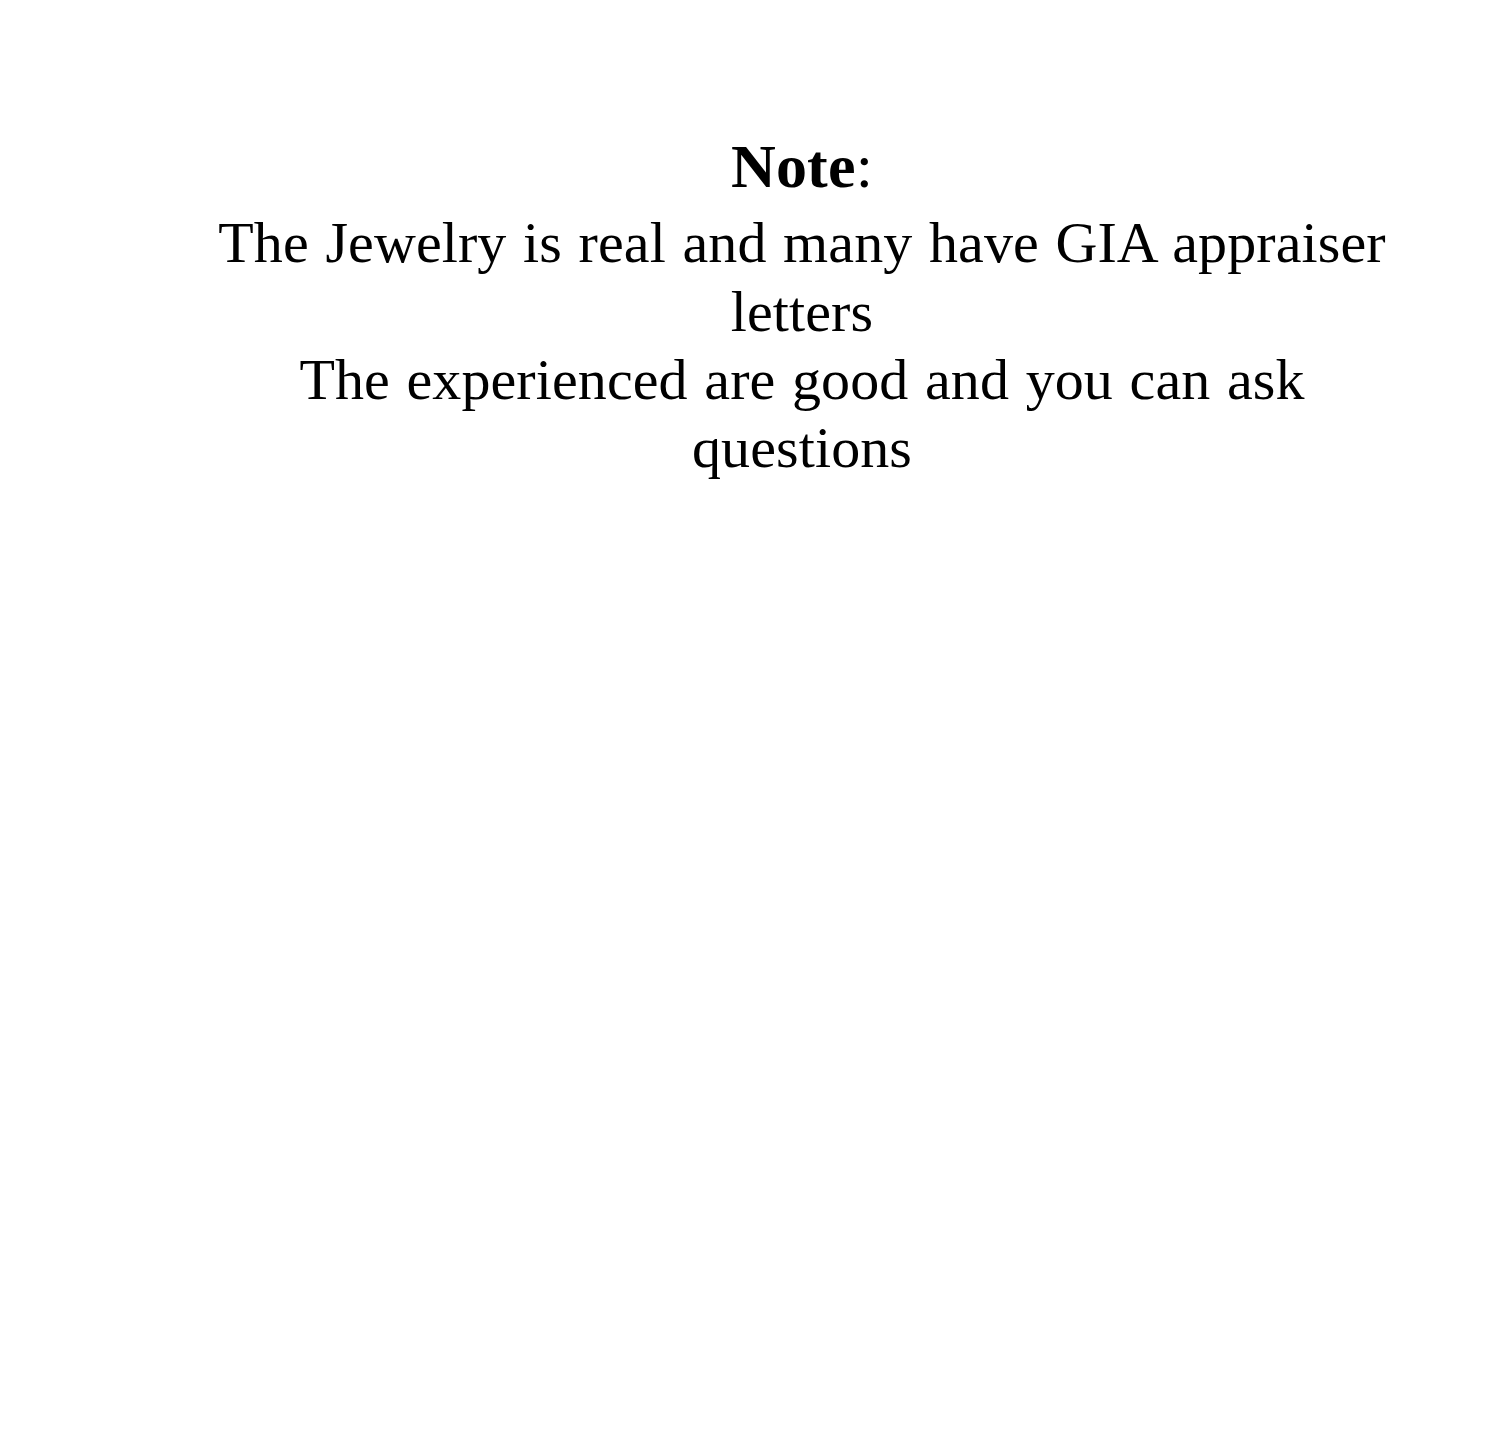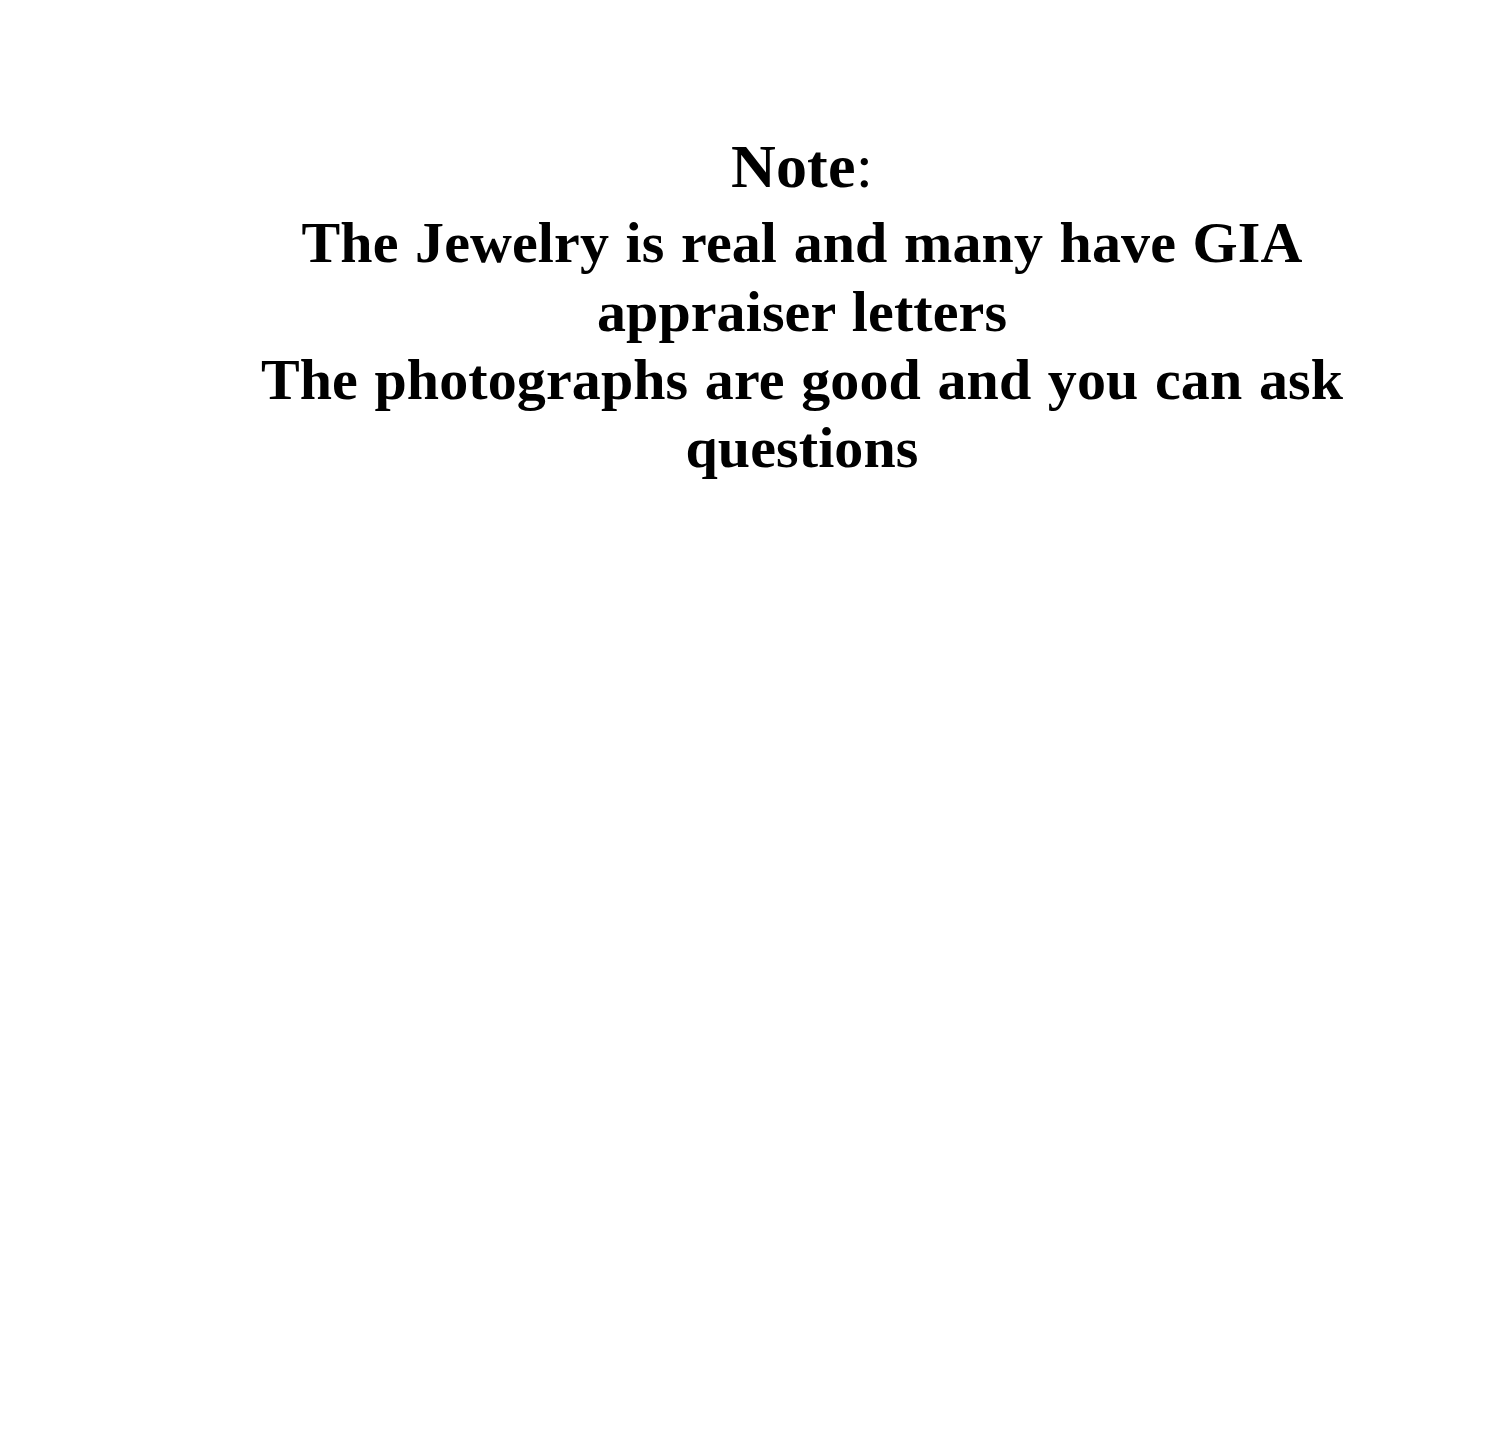--- a/index.html
+++ b/index.html
@@ -31,29 +31,29 @@
     letter-spacing: 0.2px;
   }
   .note-heading .note-word {
     font-weight: bold;
   }
   .note-heading .note-colon {
     font-weight: normal;
   }
   .note-line {
     font-size: 58px;
-    font-weight: bold;
+    font-weight: normal;
     margin: 0;
     padding: 0;
     letter-spacing: 0.1px;
     word-spacing: 2px;
   }
 </style>
 </head>
 <body>
 
 <div class="page">
   <div class="note-block">
     <div class="note-heading"><span class="note-word">Note</span><span class="note-colon">:</span></div>
     <p class="note-line">The Jewelry is real and many have GIA appraiser letters</p>
-    <p class="note-line">The photographs are good and you can ask questions</p>
+    <p class="note-line">The experienced are good and you can ask questions</p>
   </div>
 </div>
 
 </body></html>

